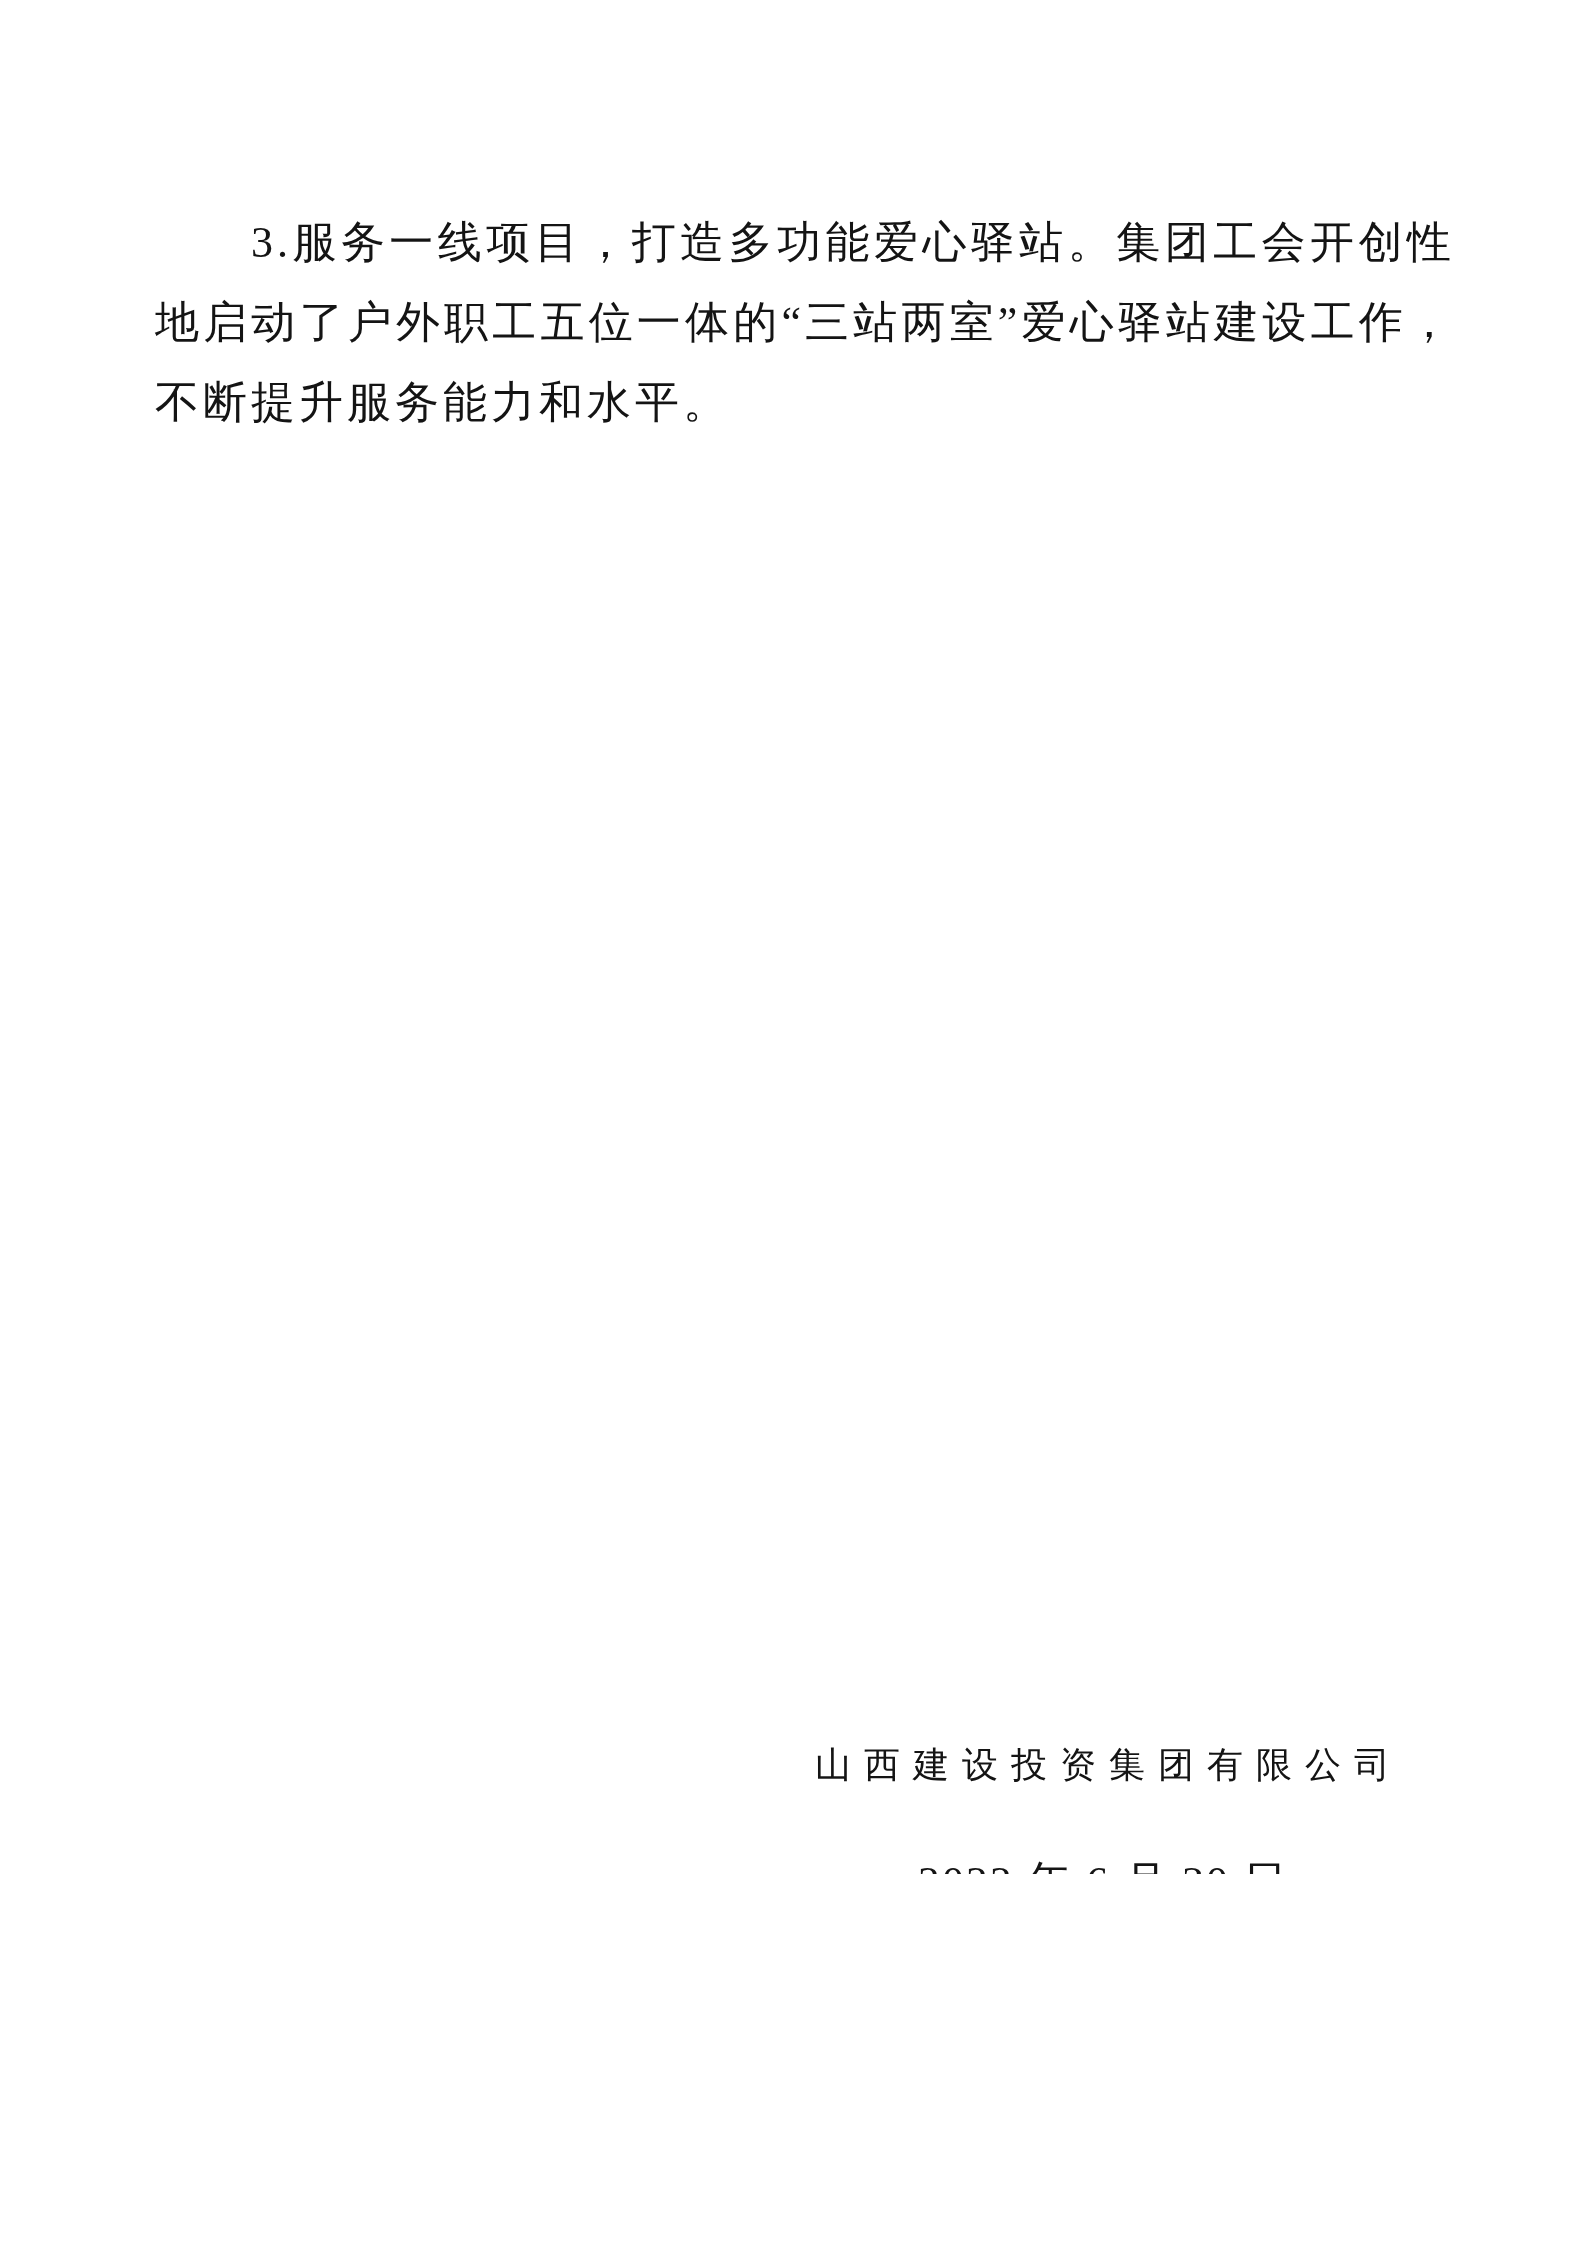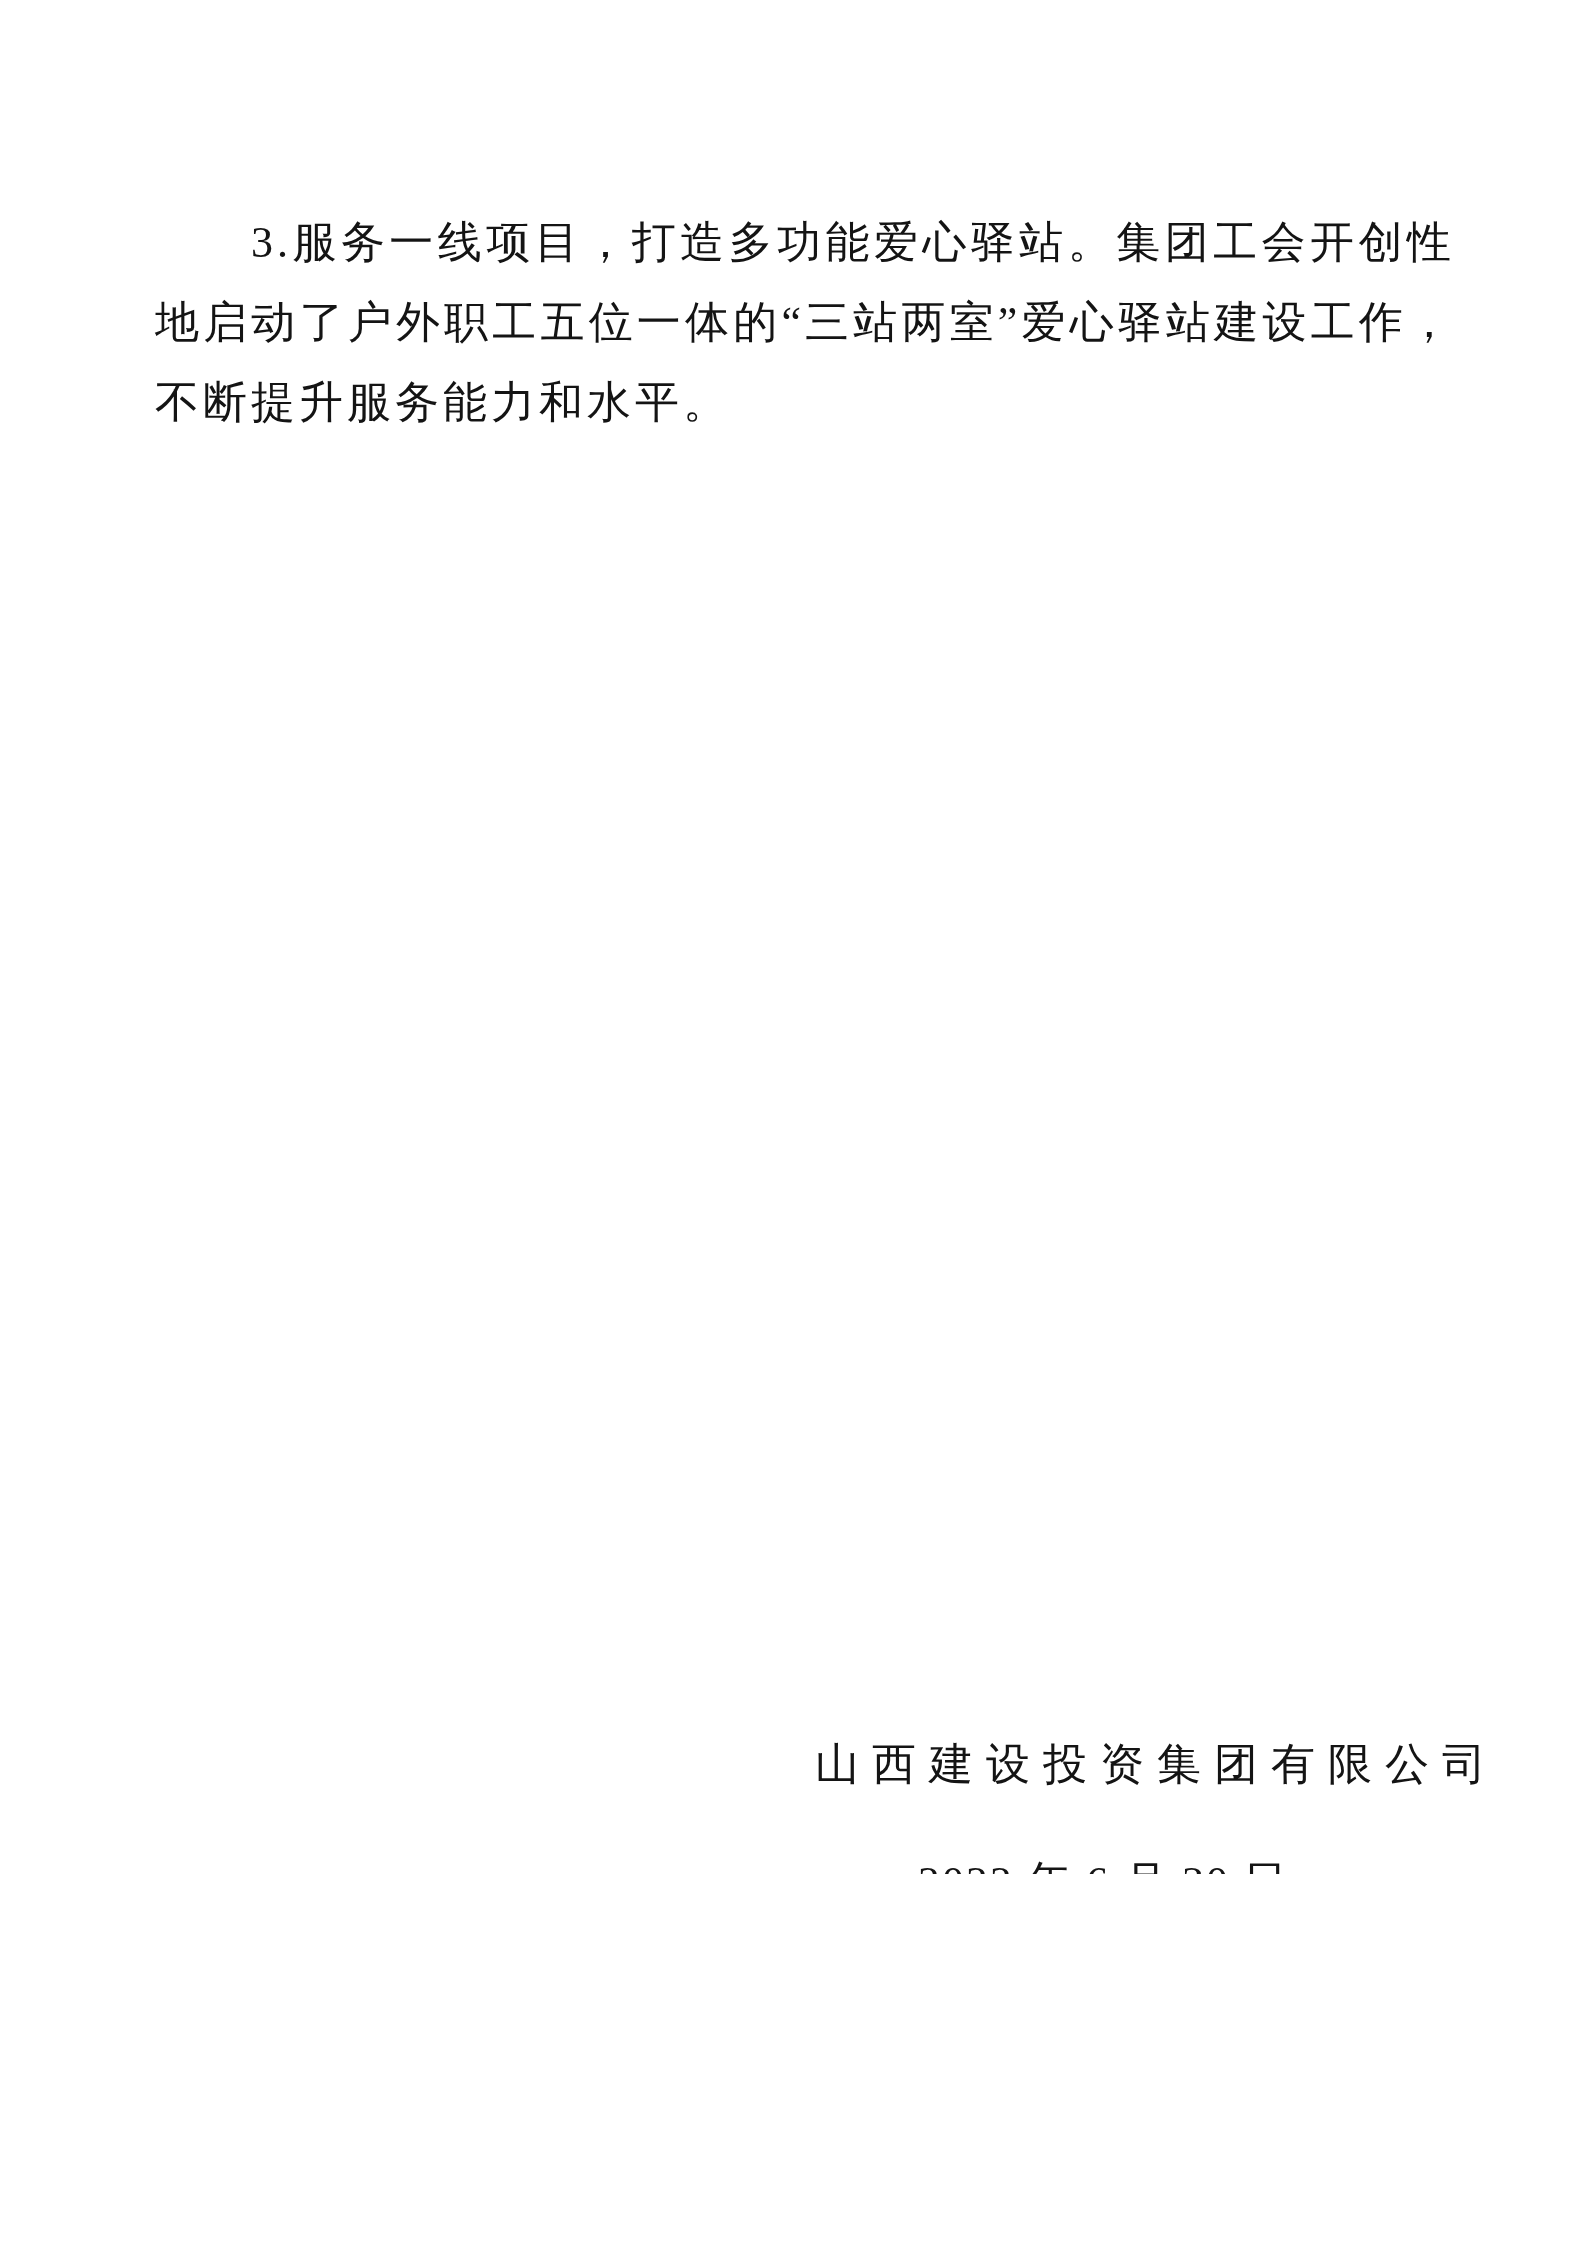--- a/index.html
+++ b/index.html
@@ -28,21 +28,21 @@
   }
   .para {
     margin: 0;
     padding: 0;
     text-indent: 96px;
   }
   .sig-company {
     position: absolute;
     left: 815px;
     top: 1739px;
-    font-size: 44px;
+    font-size: 36px;
     line-height: 52px;
     letter-spacing: 13px;
     white-space: nowrap;
   }
   .sig-date {
     position: absolute;
     left: 918px;
     top: 1821px;
     font-size: 44px;
     line-height: 52px;

